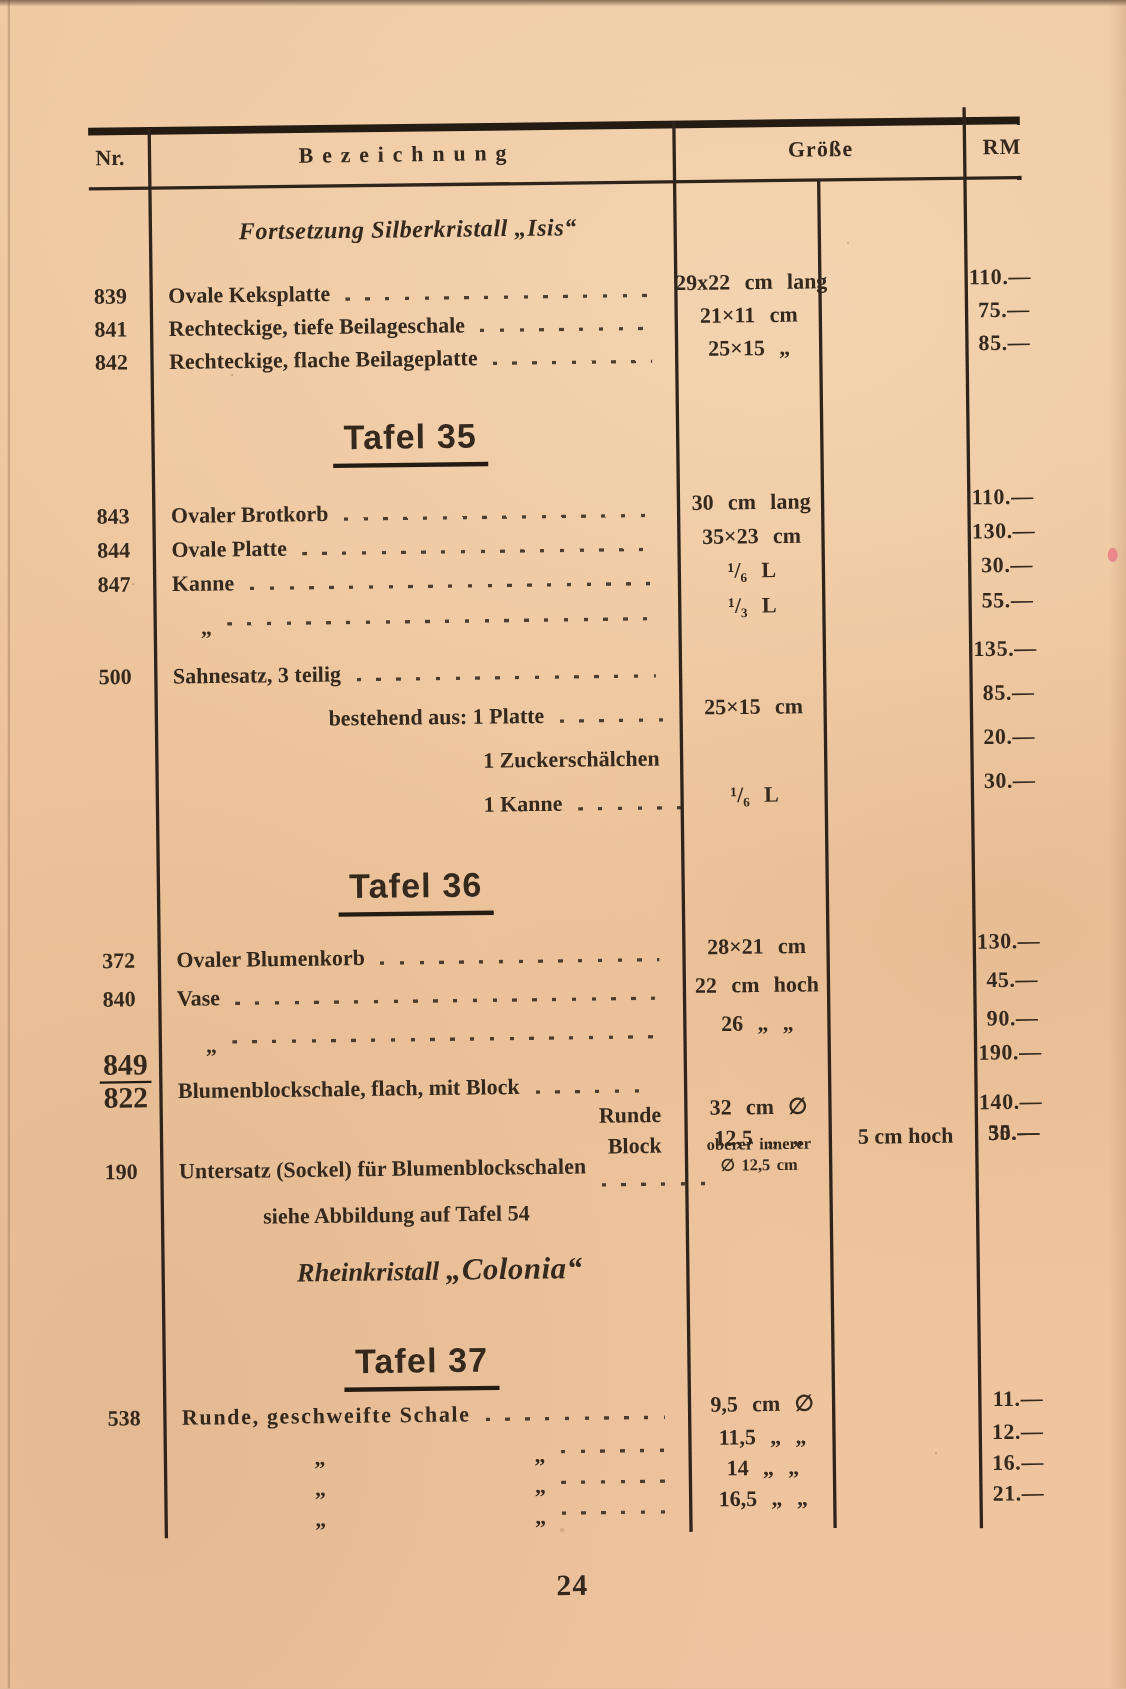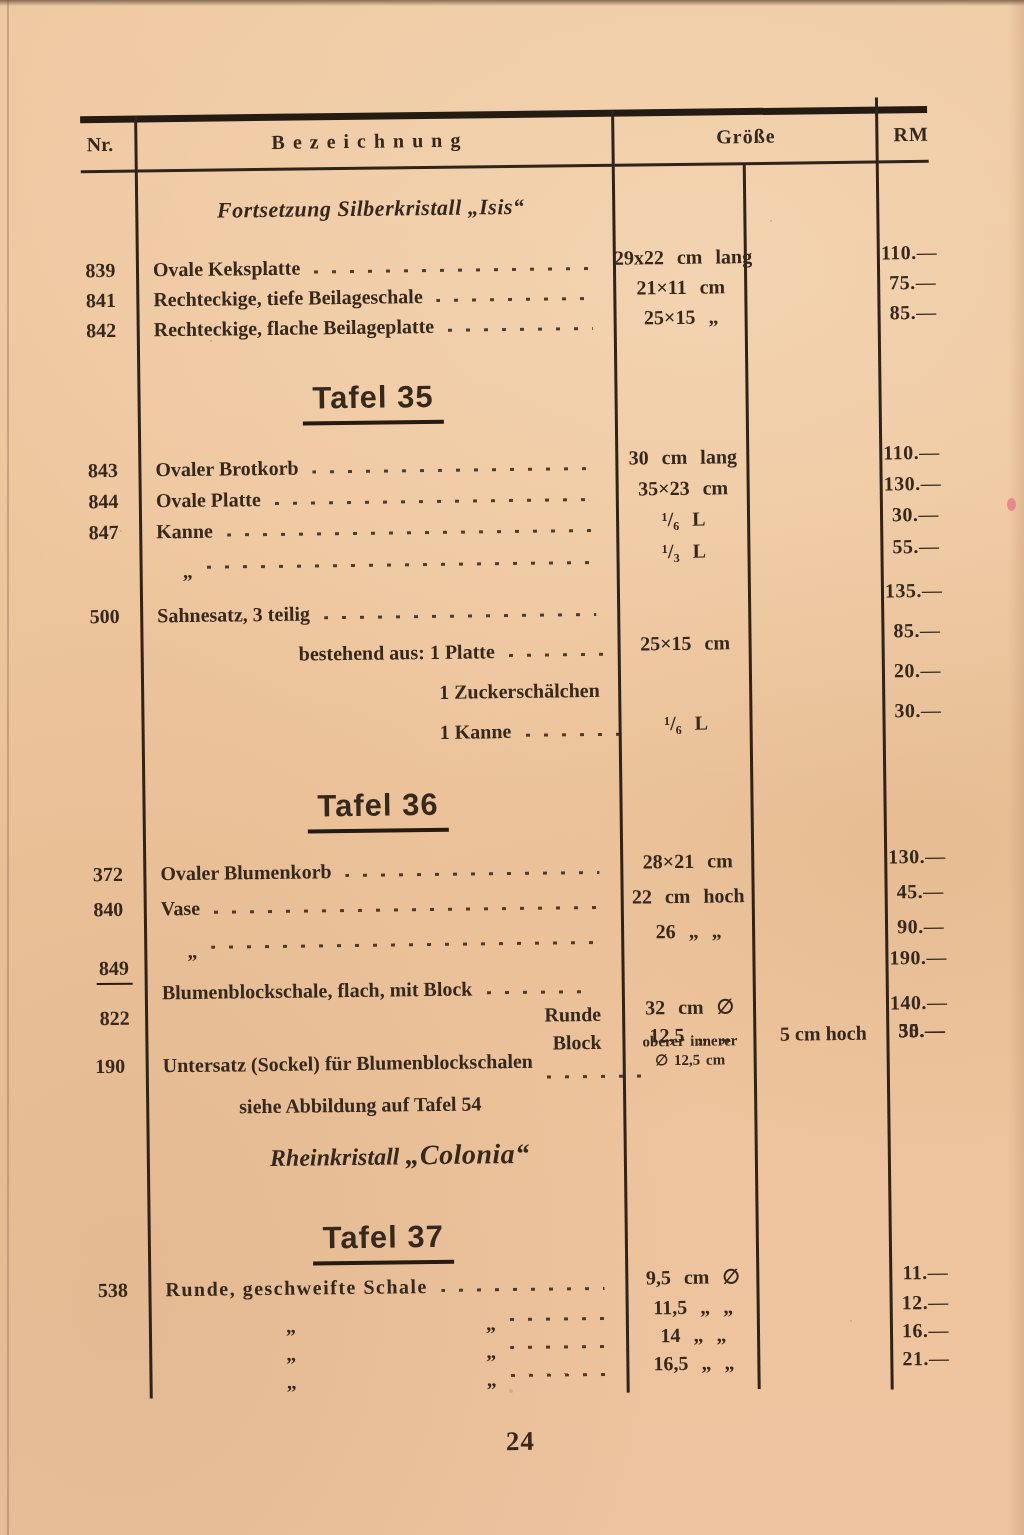--- a/index.html
+++ b/index.html
@@ -58,23 +58,23 @@
   .down{position:relative;top:8px;}
   .right-lbl{justify-content:flex-end;padding-right:22px;}
   .ind-165{padding-left:165px;}
   .ind-305{padding-left:305px;}
   .ind-100{padding-left:100px;}
   .ml-26{margin-left:26px;}
   .ml-120{margin-left:120px;}
   .ml-190{margin-left:190px;}
   .lsp{letter-spacing:1.5px;}
 
-  .nr-frac{position:absolute;left:88px;top:950px;width:47px;text-align:center;font-size:20px;font-weight:700;line-height:27px;}
+  .nr-frac{position:absolute;left:88px;top:950px;width:47px;text-align:center;font-size:27px;font-weight:700;line-height:27px;}
   .nr-frac .top{display:inline-block;border-bottom:2.5px solid #241b13;padding:0 3px 1px;}
-  .nr-frac .bot{display:block;margin-top:20px;}
+  .nr-frac .bot{display:block;}
 
   .cont-title{position:absolute;left:135px;width:485px;top:194px;text-align:center;font-style:italic;font-weight:700;font-size:22px;letter-spacing:0.5px;}
   .tafel{position:absolute;left:135px;width:485px;text-align:center;font-family:"Liberation Sans","DejaVu Sans",sans-serif;font-size:31px;font-weight:700;letter-spacing:1px;}
   .tafel span{display:inline-block;border-bottom:4px solid #241b13;padding:0 10px 5px;}
   .t35{top:378px;}
   .t36{top:786px;}
   .t37{top:1218px;}
   .series{position:absolute;left:135px;width:520px;top:1138px;text-align:center;font-style:italic;font-weight:700;font-size:24px;}
   .series .name{font-size:28px;letter-spacing:0.5px;}
   .pageno{position:absolute;left:0;right:0;top:1426px;text-align:center;font-size:27px;font-weight:700;letter-spacing:1px;}

